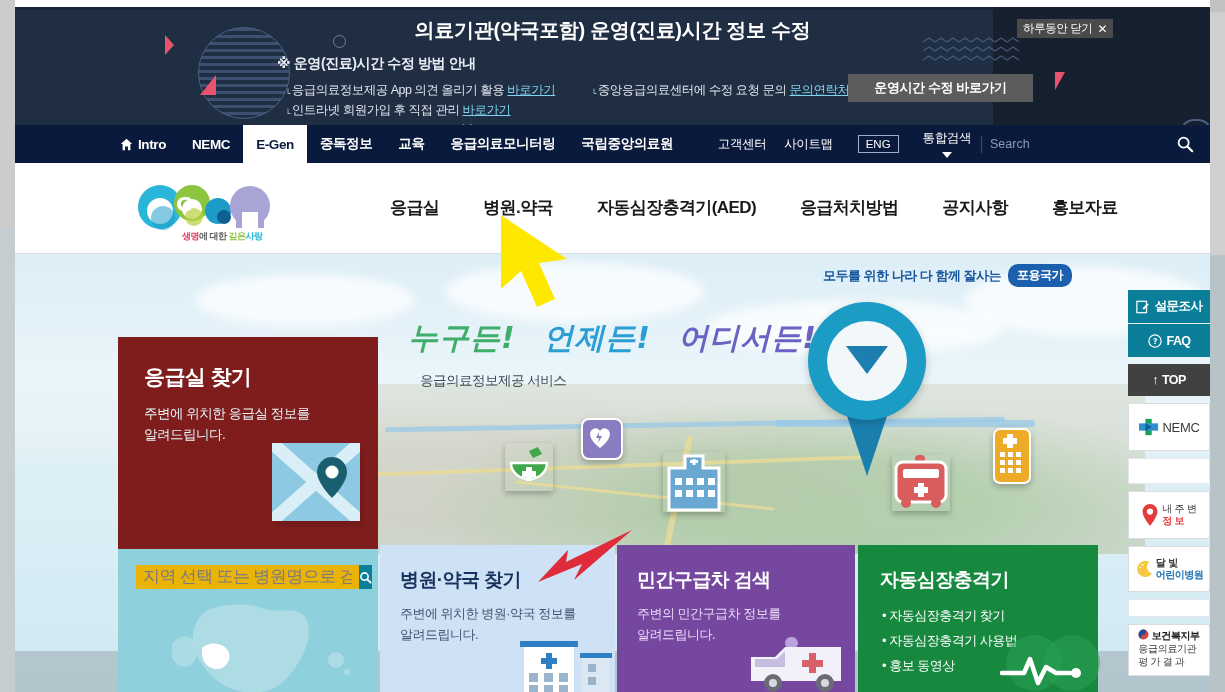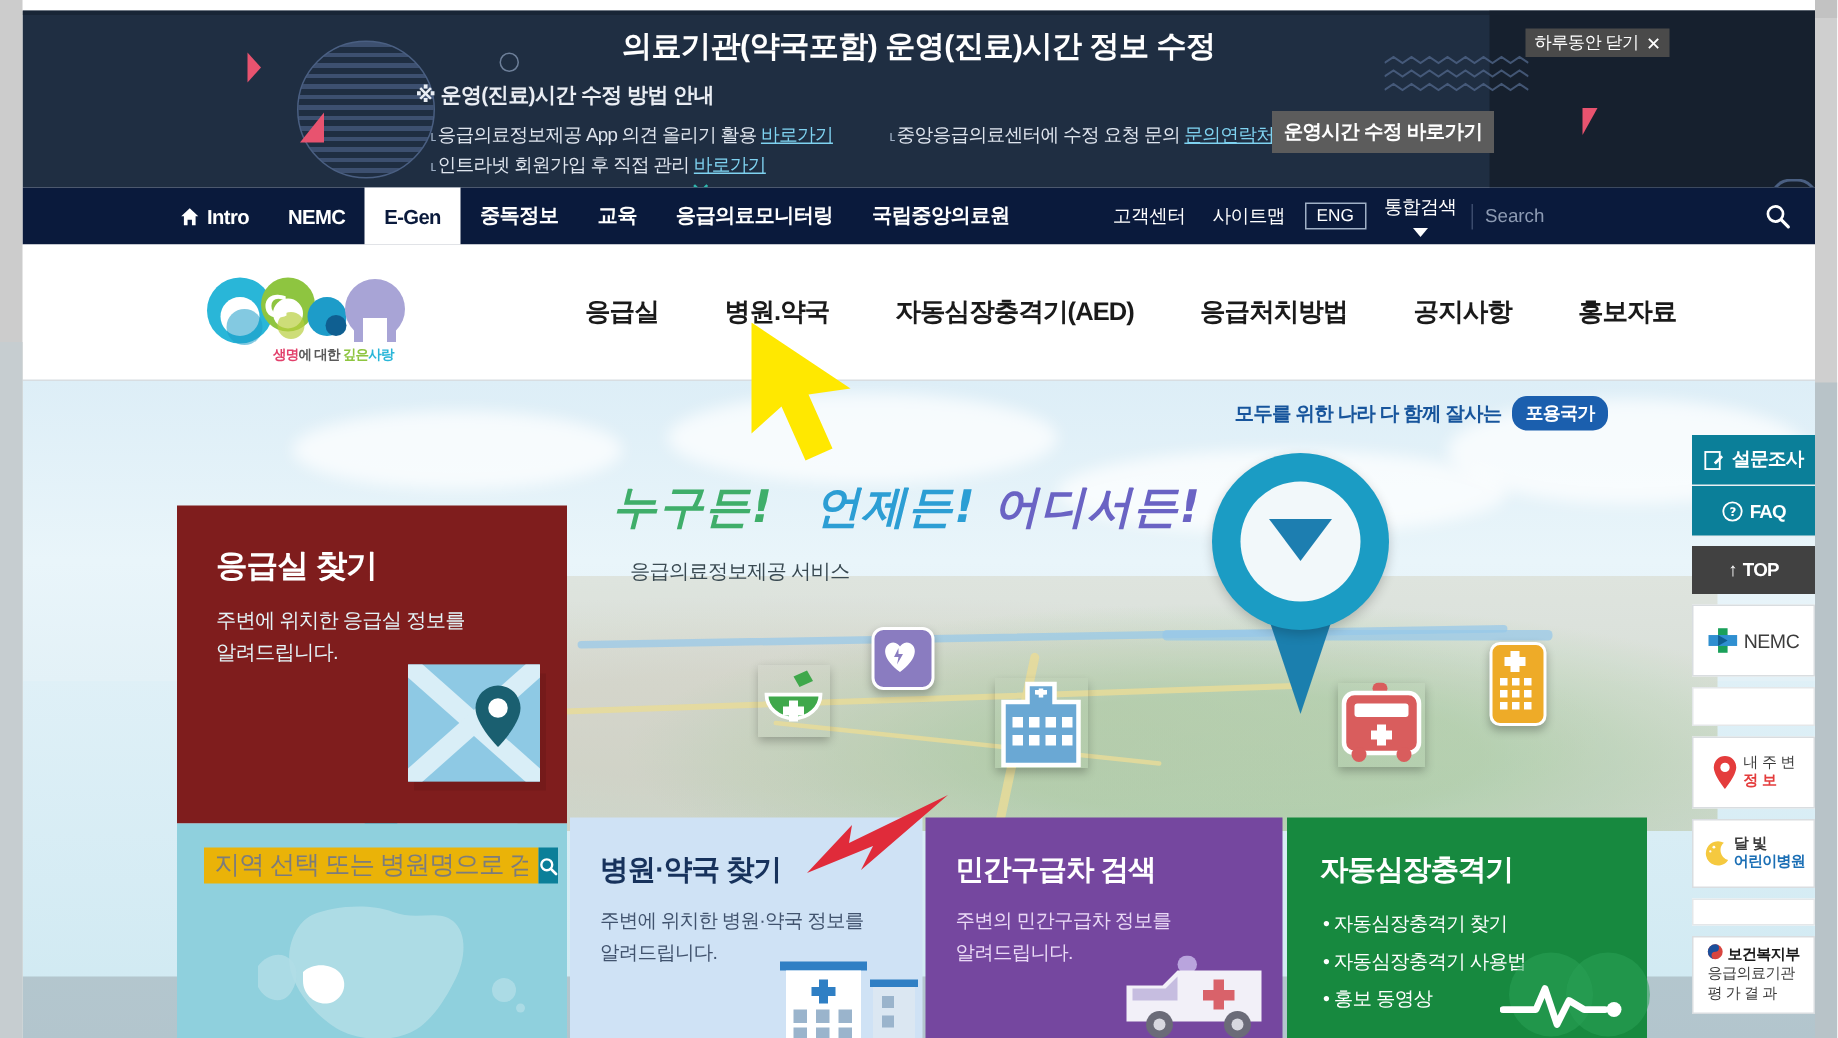--- a/index.html
+++ b/index.html
@@ -30,21 +30,21 @@
     color:#ffffff;font-size:20px;font-weight:bold;letter-spacing:-.3px;
   }
   .promo-sub{
     position:absolute;left:262px;top:48px;color:#e9edf3;font-size:14px;font-weight:bold;letter-spacing:-.4px;
   }
   .promo-li{position:absolute;color:#dfe5ee;font-size:12.5px;letter-spacing:-.5px;white-space:nowrap;}
   .promo-li .dash{color:#9fb0c6;margin-right:1px;}
   .promo-li a{color:#7fd2f0;text-decoration:underline;}
   .promo-li a.pink{color:#7fd2f0;}
   .promo-btn{
-    position:absolute;left:833px;top:67px;width:148px;height:28px;
+    position:absolute;left:833px;top:67px;width:185px;height:28px;
     background:#5c5c5c;color:#fff;font-size:13px;font-weight:bold;letter-spacing:-.4px;
     display:flex;align-items:center;justify-content:center;cursor:pointer;
   }
   .promo-close{
     position:absolute;left:1002px;top:12px;height:19px;background:#4a4a4a;color:#fff;
     font-size:11.5px;padding:0 6px;display:flex;align-items:center;gap:5px;letter-spacing:-.4px;cursor:pointer;
   }
   .promo-close b{font-size:12px;}
   
   .deco-ellipse{position:absolute;left:183px;top:20px;width:90px;height:90px;border-radius:50%;
@@ -60,21 +60,21 @@
 
   
   .topnav{position:absolute;left:15px;top:125px;width:1195px;height:38px;background:#0a1a3c;}
   .topnav-inner{position:absolute;left:0;top:0;height:38px;display:flex;align-items:center;}
   .nav-item{color:#ffffff;font-size:13.5px;font-weight:bold;letter-spacing:-.4px;padding:0 13px;height:38px;
     display:flex;align-items:center;cursor:pointer;white-space:nowrap;}
   .nav-item.home{padding-left:13px;gap:5px;}
   .nav-item.active{background:#ffffff;color:#0a1a3c;}
   .nav-right{position:absolute;right:8px;top:0;height:38px;display:flex;align-items:center;}
   .nav-mini{color:#ffffff;font-size:12.5px;letter-spacing:-.4px;padding:0 9px;cursor:pointer;white-space:nowrap;}
-  .eng-box{border:1px solid #9fb0c6;color:#fff;font-size:11.5px;padding:2px 7px;margin:0 4px;cursor:pointer;}
+  .eng-box{border:1px solid #9fb0c6;color:#fff;font-size:11.5px;padding:2px 7px;margin:0 16px;cursor:pointer;}
   .search-sel{color:#fff;font-size:12.5px;letter-spacing:-.4px;display:flex;align-items:center;gap:5px;padding:0 10px 0 8px;cursor:pointer;white-space:nowrap;flex-direction:column;}
   .caret{width:0;height:0;border-left:5px solid transparent;border-right:5px solid transparent;border-top:6px solid #ffffff;}
   .search-div{width:1px;height:17px;background:#3b4b6c;}
   .search-in{background:transparent;border:none;outline:none;color:#fff;font-size:12.5px;width:170px;padding:0 8px;font-family:inherit;}
   .search-in::placeholder{color:#8d9bb3;}
   .search-btn{width:34px;height:38px;display:flex;align-items:center;justify-content:center;cursor:pointer;}
 
   
   .logobar{position:absolute;left:15px;top:163px;width:1195px;height:90px;background:#ffffff;border-bottom:1px solid #d8dde1;}
   .logo{position:absolute;left:132px;top:181px;width:148px;height:62px;}
@@ -302,21 +302,21 @@
   </div>
 
   <div class="incl">
     <span class="incl-txt">모두를 위한 나라 다 함께 잘사는</span>
     <span class="incl-badge">포용국가</span>
   </div>
 
   <div class="hand">
     <span class="g">누구든!</span>
     <span class="b" style="margin-left:16px;">언제든!</span>
-    <span class="p" style="margin-left:0;">어디서든!</span>
+    <span class="p" style="margin-left:16px;">어디서든!</span>
   </div>
   <div class="hand-sub">응급의료정보제공 서비스</div>
 
   <div class="pin">
     <div class="pin-tail"></div>
     <div class="pin-head"></div>
     <div class="pin-hole"></div>
     <div class="pin-arrow"></div>
   </div>
 

